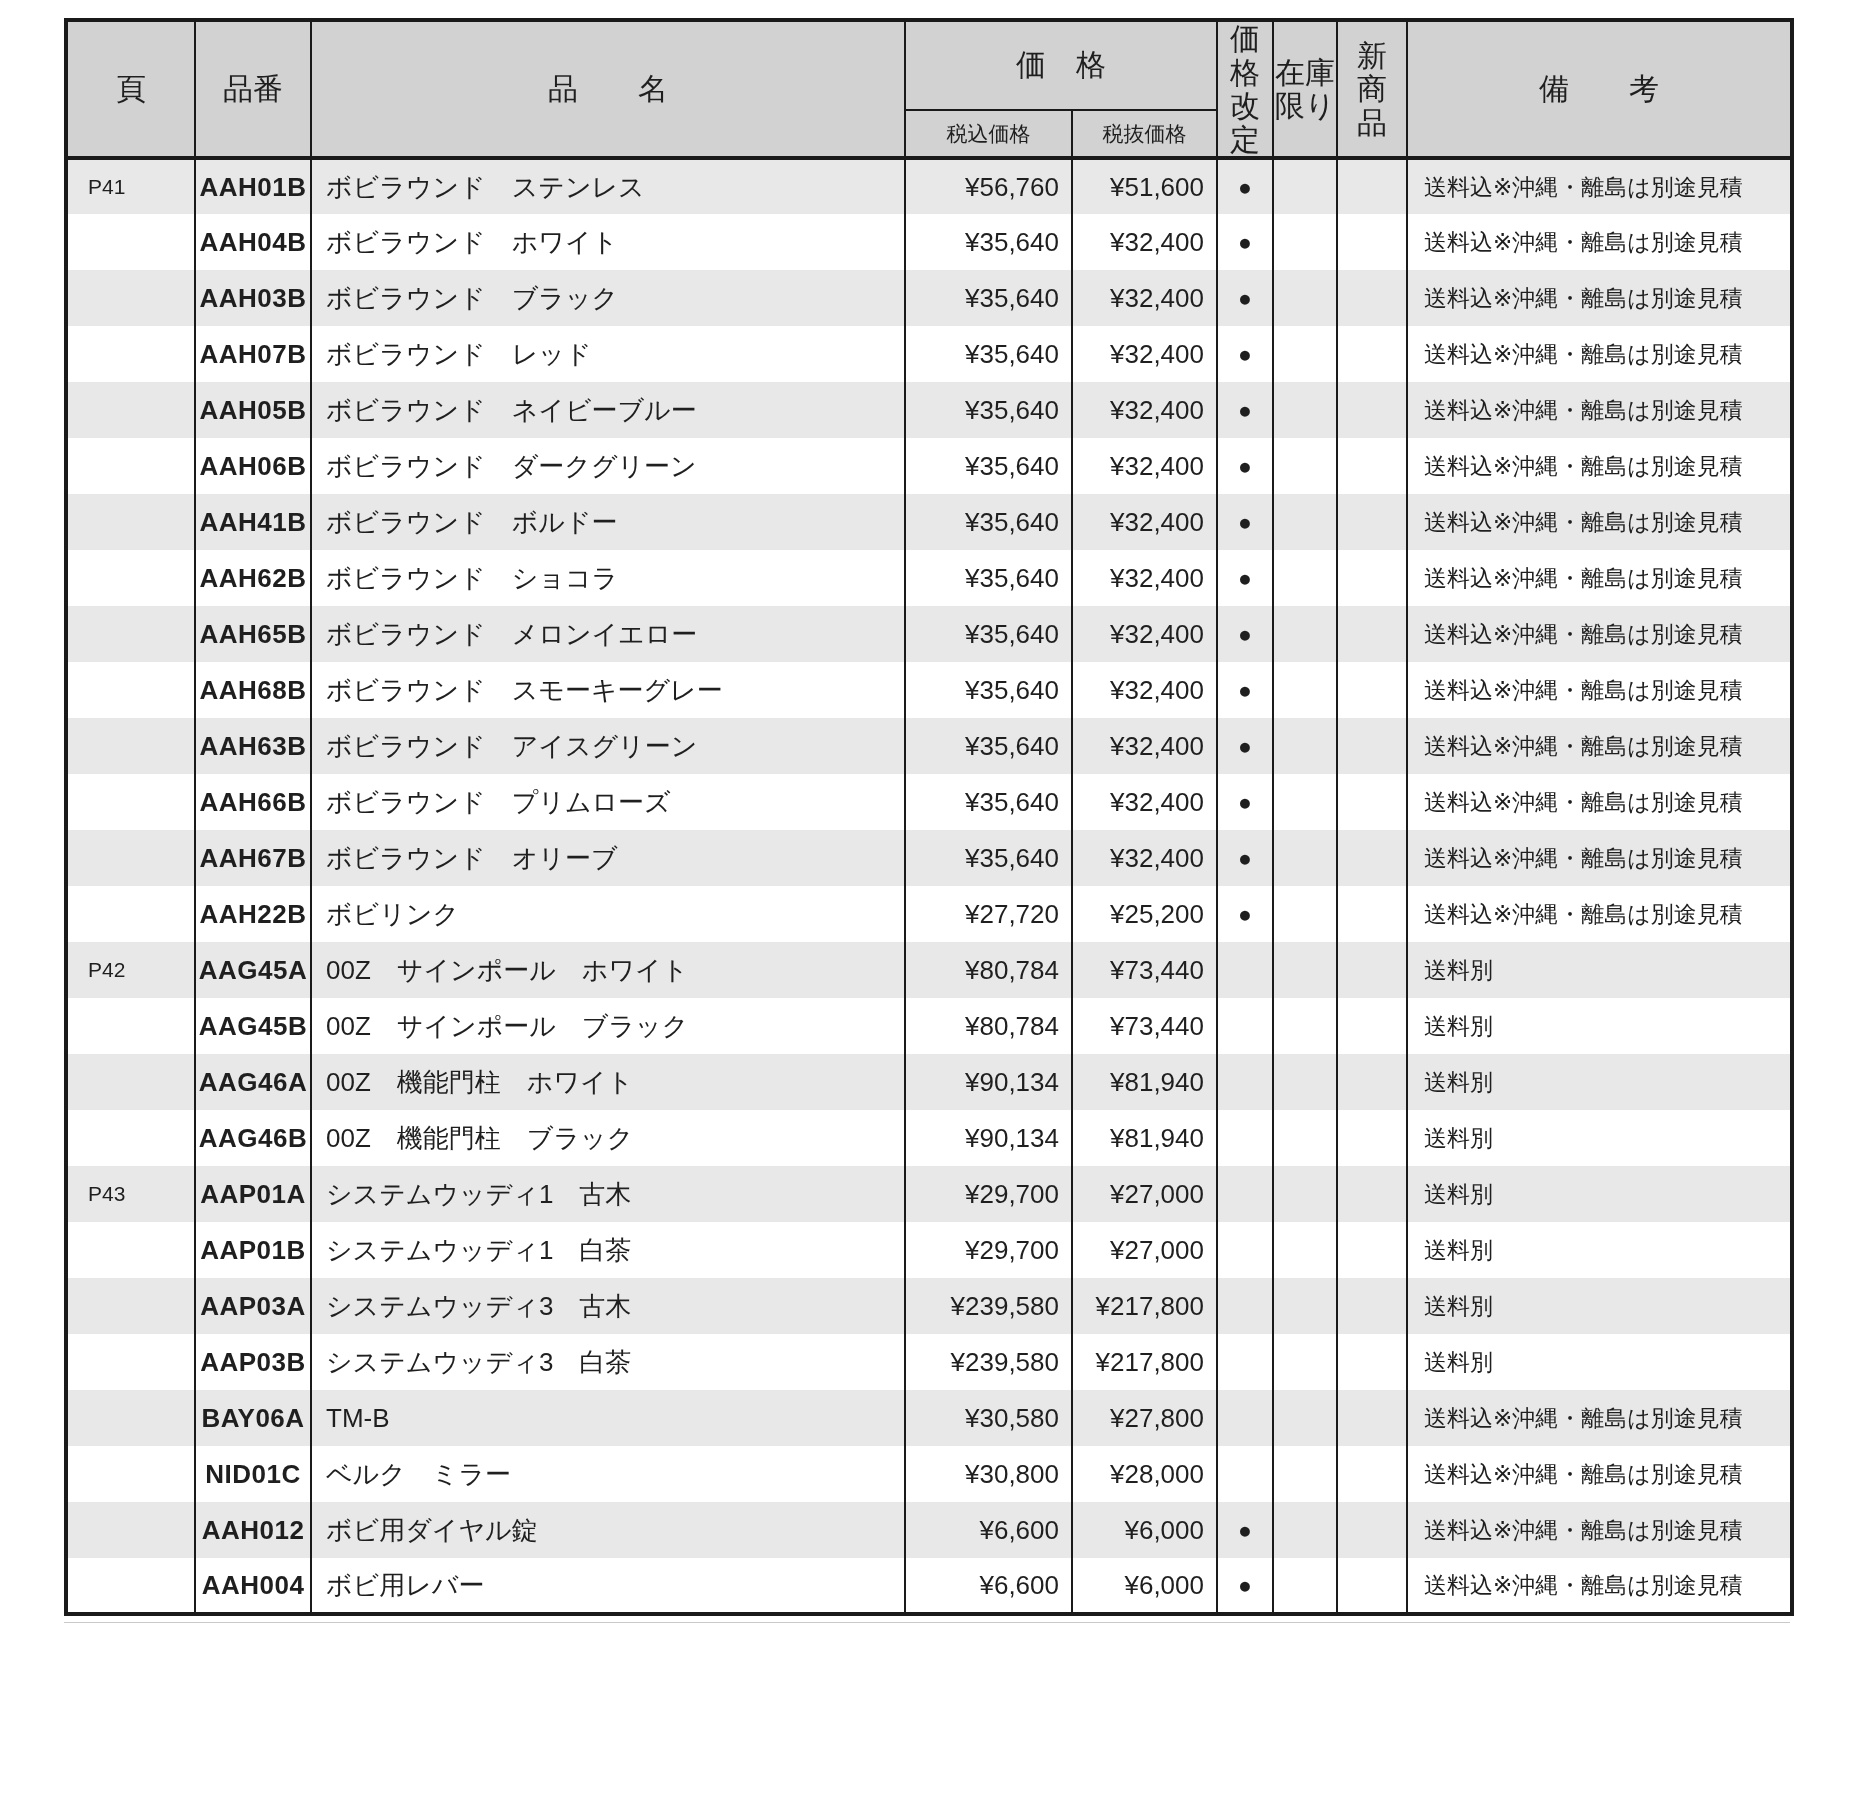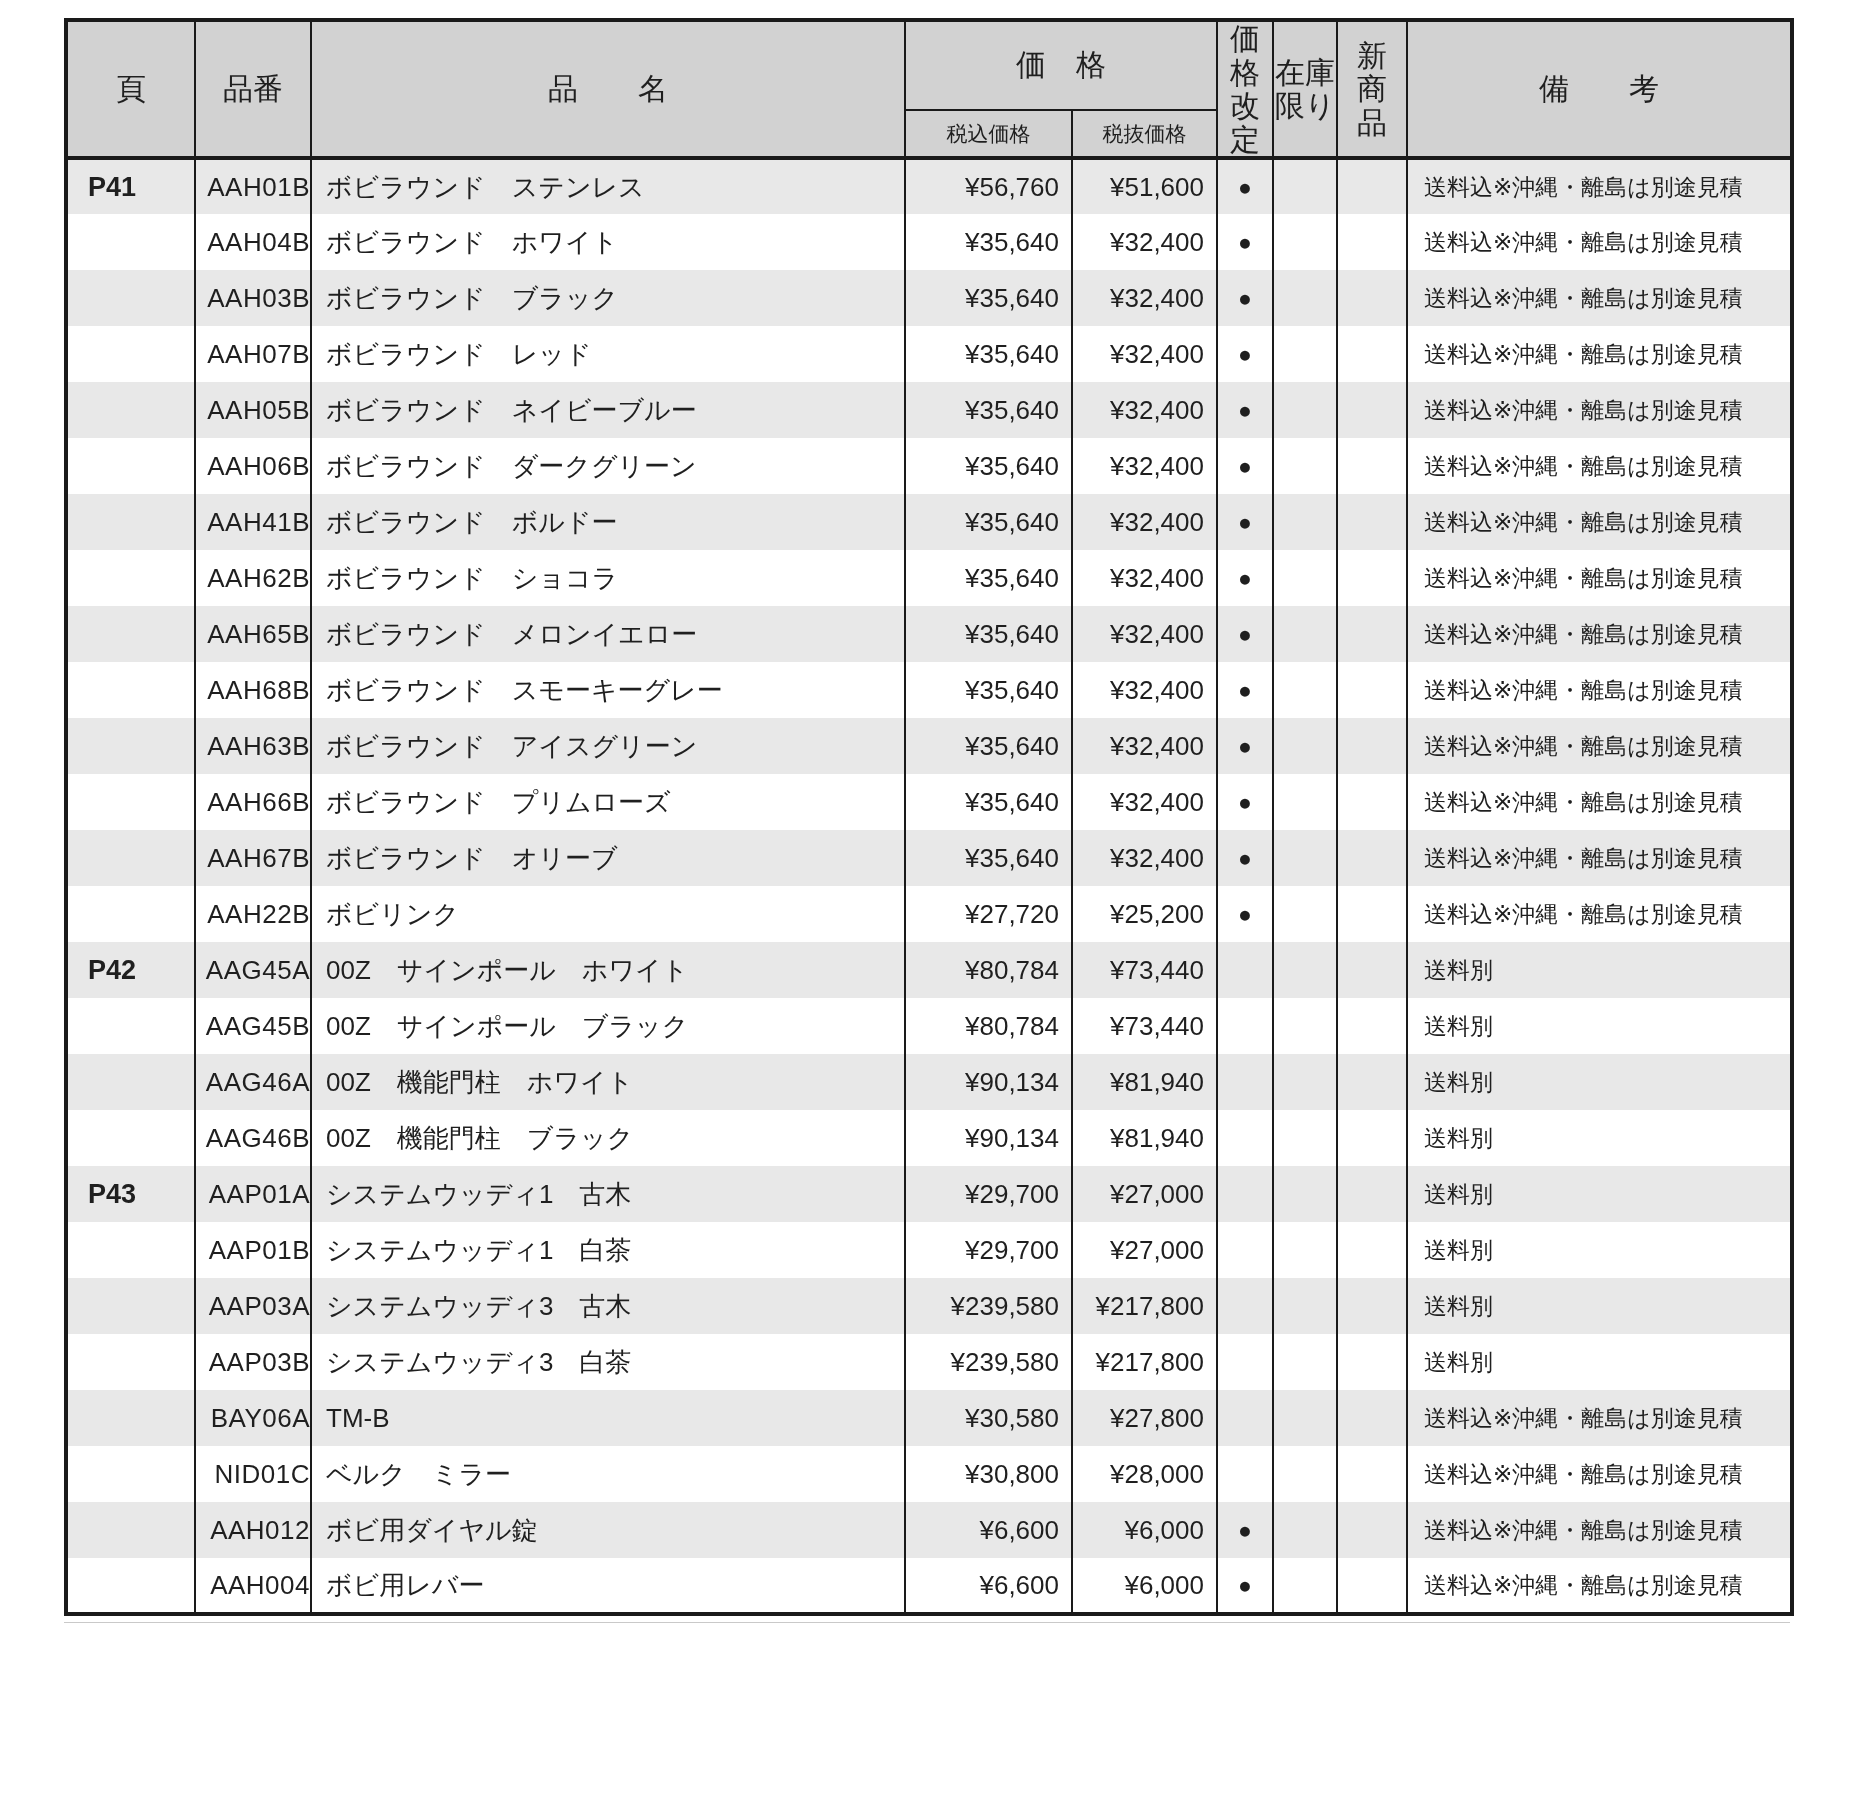--- a/index.html
+++ b/index.html
@@ -61,22 +61,22 @@
   }
   tbody{border-top:4px solid var(--border);}
   tbody td{
     height:56px;
     font-size:26px;
     vertical-align:middle;
     border-top:none;border-bottom:none;
     background:#ffffff;
   }
   tbody tr.stripe td{background:var(--stripe);}
-  td.c-page{text-align:left;padding-left:20px;font-size:27px;font-weight:bold;}
-  td.c-code{text-align:right;letter-spacing:0.5px;}
+  td.c-page{text-align:left;padding-left:20px;font-size:21px;}
+  td.c-code{text-align:center;letter-spacing:0.5px;font-weight:bold;}
   td.c-name{text-align:left;padding-left:14px;}
   td.c-incl,td.c-excl{text-align:right;padding-right:12px;}
   td.c-dot{text-align:center;font-size:23px;}
   td.c-remark{text-align:left;padding-left:16px;font-size:23px;}
 
   .under-line{
     margin:6px 0 0 64px;
     width:1726px;
     border-top:1px solid #c9c9c9;
   }

